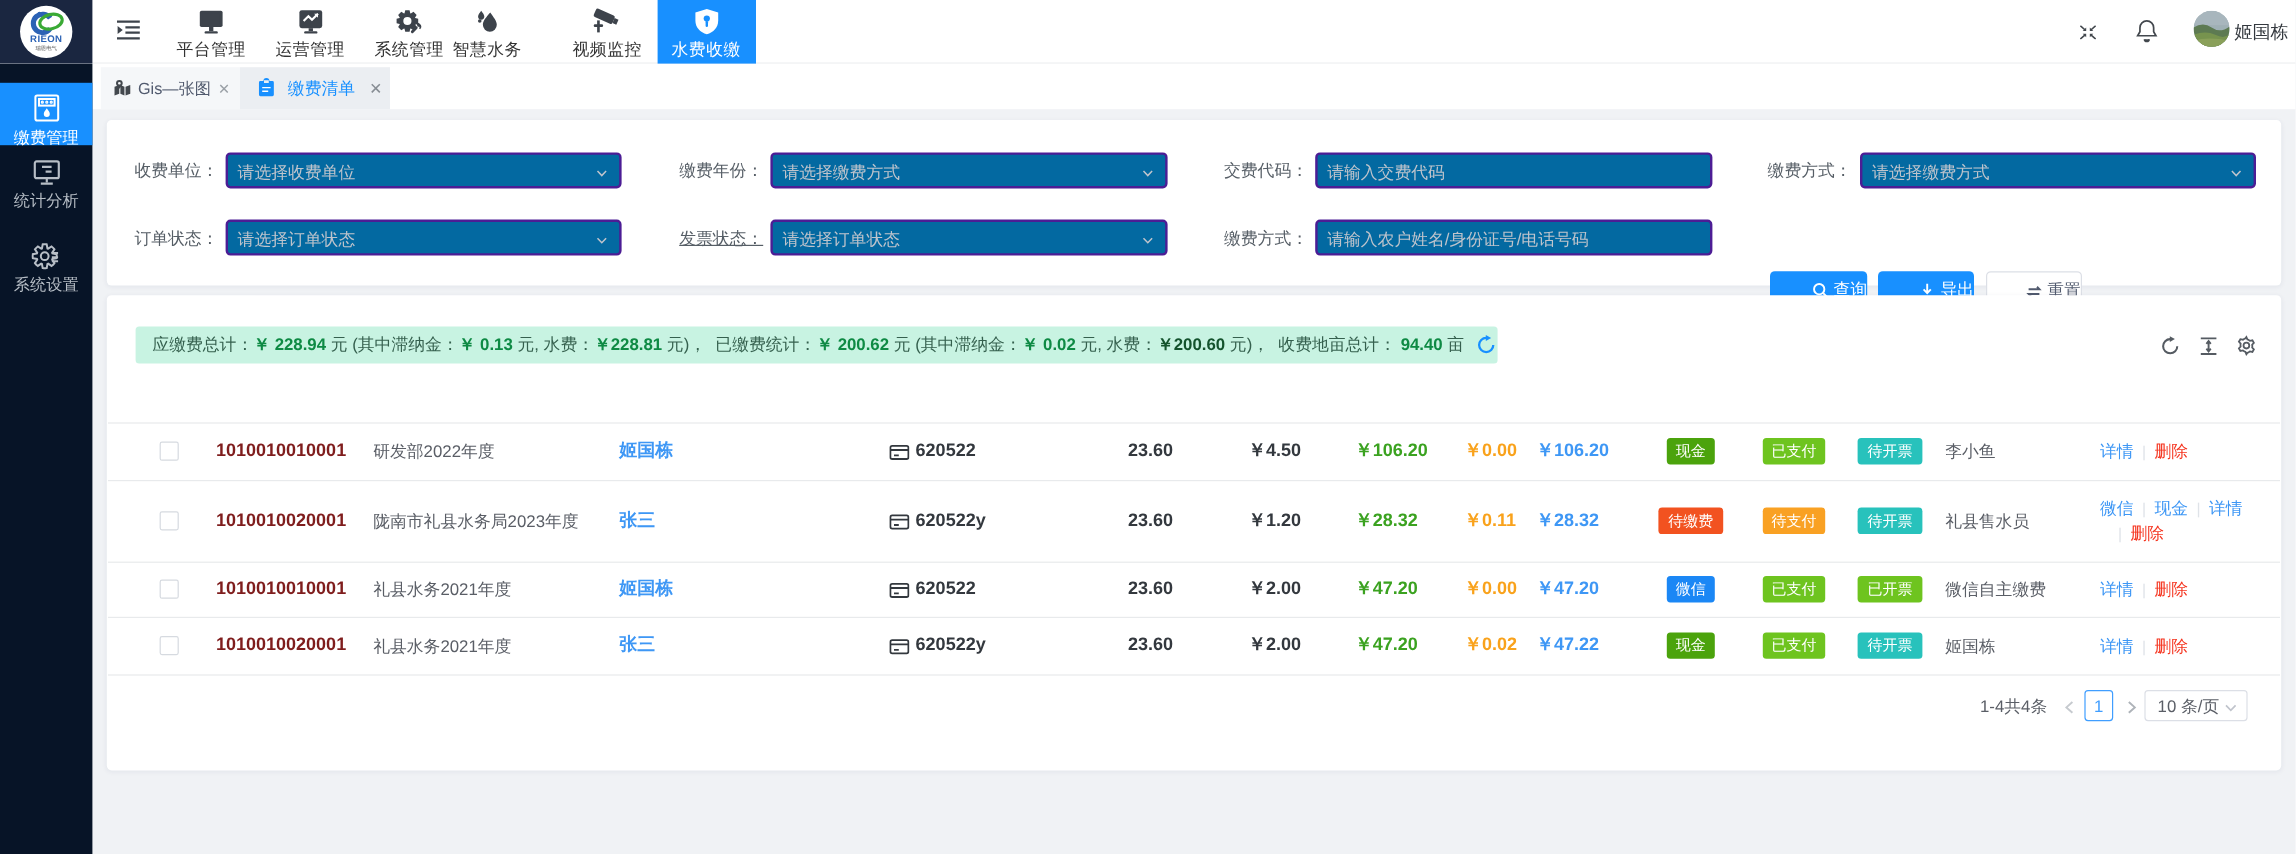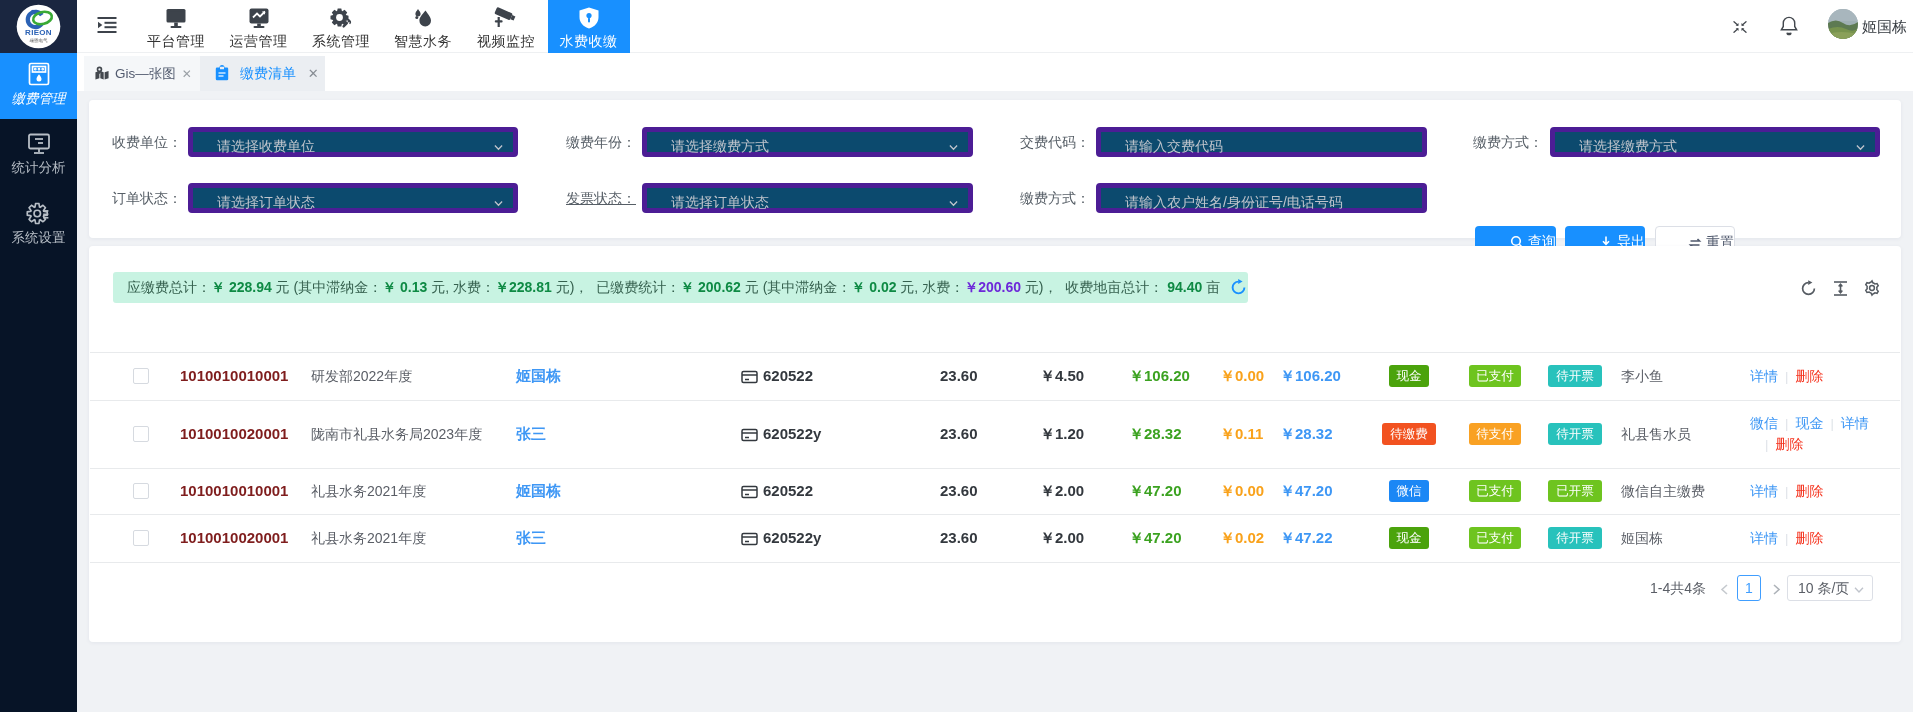--- a/index.html
+++ b/index.html
@@ -25,21 +25,21 @@
 
 #tabbar { position:absolute; left:77px; top:53px; width:1836px; height:38px; background:#fff; }
 .tab { position:absolute; top:3px; height:35px; line-height:35px; font-size:14px; white-space:nowrap; overflow:hidden; }
 
 
 .card { position:absolute; left:89px; width:1812px; background:#fff; border-radius:4px; box-shadow:0 1px 4px rgba(15,35,80,0.06); }
 #fcard { top:100px; height:138px; }
 #tcard { top:246px; height:396px; }
 
 .flabel { position:absolute; font-size:14px; color:#565e66; text-align:right; height:30px; line-height:30px; }
-.finput { position:absolute; height:30px; border:5px solid #4c1d95; border-radius:4px; background:#0c4a6e; font-size:14px; color:#bfc4cc; line-height:28px; padding-left:24px; }
+.finput { position:absolute; height:30px; border:2px solid #4c1d95; border-radius:4px; background:#0369a1; font-size:14px; color:#bfc4cc; line-height:28px; padding-left:8px; }
 .chev { position:absolute; right:10px; top:11px; width:9px; height:9px; }
 .btn { position:absolute; height:40px; border-radius:4px; font-size:14px; color:#fff; background:#1890ff; text-align:right; line-height:31px;margin-top:44px; }
 
 
 .hcell { position:absolute; font-size:14px; color:#303133; top:0; line-height:40px; }
 .rline { position:absolute; left:1px; right:1px; height:1px; background:#e8eaec; }
 .ckb { position:absolute; width:16px; height:16px; border:1px solid #d6dae0; border-radius:2px; background:#fff; }
 .code { position:absolute; font-size:15px; font-weight:bold; color:#7f1d1d; }
 .proj { position:absolute; font-size:14px; color:#5a5e66; }
 .fname { position:absolute; font-size:15px; font-weight:bold; color:#3e97f5; }
@@ -52,21 +52,21 @@
 .coll { position:absolute; font-size:14px; color:#5a5e66; }
 .lnk { font-size:14px; color:#3e97f5; }
 .lnkr { font-size:14px; color:#f5341f; }
 .sep { color:#dfe3e8; padding:0 7px; font-size:13px; }
 .ops { position:absolute; }
 </style>
 </head>
 <body>
 
 <div id="sidebar">
-  <div class="sbitem active" style="top:0; height:66px;font-style:italic;">
+  <div class="sbitem active" style="top:16px; height:52px;">
     <div style="margin-top:9px; height:28px;"><svg width="24" height="24" viewBox="0 0 24 24" fill="none" stroke="#fff" stroke-width="1.7">
           <rect x="2.5" y="1.5" width="19" height="21" rx="1.5"></rect>
           <rect x="5.5" y="4.5" width="13" height="5.5"></rect>
           <circle cx="8.3" cy="7.2" r="0.5" fill="#fff"></circle>
           <circle cx="12" cy="7.2" r="0.5" fill="#fff"></circle>
           <circle cx="15.7" cy="7.2" r="0.5" fill="#fff"></circle>
           <path d="M12 12.2 c1.7 2.4 2.5 3.4 2.5 4.8 a2.5 2.5 0 0 1 -5 0 c0 -1.4 0.8 -2.4 2.5 -4.8z" fill="#fff" stroke="none"></path>
         </svg></div>
     <span class="stx">缴费管理</span>
   </div>
@@ -134,21 +134,21 @@
     <div class="nic"><svg width="24" height="24" viewBox="0 0 24 24">
           <path d="M8.1 5.0 L8.7 2.5 L12.3 2.5 L12.9 5.0 L13.3 5.2 L15.6 3.8 L18.2 6.4 L16.8 8.7 L17.0 9.1 L19.5 9.7 L19.5 13.3 L17.0 13.9 L16.8 14.3 L18.2 16.6 L15.6 19.2 L13.3 17.8 L12.9 18.0 L12.3 20.5 L8.7 20.5 L8.1 18.0 L7.7 17.8 L5.4 19.2 L2.8 16.6 L4.2 14.3 L4.0 13.9 L1.5 13.3 L1.5 9.7 L4.0 9.1 L4.2 8.7 L2.8 6.4 L5.4 3.8 L7.7 5.2 z" fill="#3d434b"></path>
           <circle cx="10.5" cy="11.5" r="3.4" fill="#fff"></circle>
           <g transform="rotate(45 17.5 17.5)">
             <path d="M17.5 12.5 a3.1 3.1 0 0 1 3.1 3.1 l-1.3 0 0 -1.2 -1.8 1.2 -1.8 -1.2 0 1.2 -1.3 0 a3.1 3.1 0 0 1 3.1 -3.1z" fill="#3d434b"></path>
             <rect x="16.3" y="15.8" width="2.4" height="7" rx="1.2" fill="#3d434b"></rect>
           </g>
         </svg></div>
     <div class="ntx">系统管理</div>
   </div>
-  <div class="navitem" style="left:382px;text-align:center;">
+  <div class="navitem" style="left:365px;text-align:center;">
     <div class="nic"><svg width="24" height="24" viewBox="0 0 24 24" fill="#3d434b">
           <path d="M14.5 4.5 c3 4.3 5.5 7 5.5 10.2 a5.8 5.8 0 0 1 -11.6 0 c0 -3.2 2.5 -5.9 6.1 -10.2z"></path>
           <path d="M7 3 c1.4 2 2.6 3.3 2.6 4.8 a2.6 2.6 0 0 1 -5.2 0 C4.4 6.3 5.6 5 7 3z"></path>
           <circle cx="5.8" cy="11.5" r="1.5"></circle>
         </svg></div>
     <div class="ntx">智慧水务</div>
   </div>
   <div class="navitem" style="left:465px;">
     <div class="nic"><svg width="26" height="24" viewBox="0 0 26 24">
           <g transform="rotate(24 12 8)">
@@ -258,21 +258,21 @@
         <path d="M7 1.5 V9 M4 6.2 L7 9.3 L10 6.2 M1.5 12.5 H12.5"></path>
       </svg> 导出</div>
   <div class="btn" style="left:1566px; top:82px; width:80px; background:#fff; border:1px solid #dcdfe6; color:#515a6e;"><svg style="vertical-align:-2.5px;" width="14" height="14" viewBox="0 0 14 14" fill="none" stroke="#515a6e" stroke-width="1.6">
         <path d="M2.5 5 H11.5 L9.5 3 M11.5 9 H2.5 L4.5 11"></path>
       </svg> 重置</div>
 </div>
 
 <div class="card" id="tcard">
 
   <div class="abs" style="left:24px; top:26px; width:1135px; height:31px; background:#c8f3e2; border-radius:3px; font-size:14px; color:#35604e; line-height:31px; padding-left:14px;">
-    应缴费总计：<b style="color:#0e8a44;">￥ 228.94</b> 元 (其中滞纳金：<b style="color:#0e8a44;">￥ 0.13</b> 元, 水费：<b style="color:#0e8a44;">￥228.81</b> 元)，&nbsp; 已缴费统计：<b style="color:#0e8a44;">￥ 200.62</b> 元 (其中滞纳金：<b style="color:#0e8a44;">￥ 0.02</b> 元, 水费：<b style="color:#6d28d9;">￥200.60</b> 元)，&nbsp; 收费地亩总计：<b style="color:#0e8a44;"> 94.40</b> 亩
+    应缴费总计：<b style="color:#0e8a44;">￥ 228.94</b> 元 (其中滞纳金：<b style="color:#0e8a44;">￥ 0.13</b> 元, 水费：<b style="color:#0e8a44;">￥228.81</b> 元)，&nbsp; 已缴费统计：<b style="color:#0e8a44;">￥ 200.62</b> 元 (其中滞纳金：<b style="color:#0e8a44;">￥ 0.02</b> 元, 水费：<b style="color:#14532d;">￥200.60</b> 元)，&nbsp; 收费地亩总计：<b style="color:#0e8a44;"> 94.40</b> 亩
     <svg style="vertical-align:-4px; margin-left:6px;" width="17" height="17" viewBox="0 0 17 17" fill="none" stroke="#1890ff" stroke-width="1.9">
         <path d="M8.5 2.6 a5.9 5.9 0 1 0 5.9 5.9"></path>
         <path d="M8.2 0.1 L12.6 2.6 L8.2 5.1 z" fill="#1890ff" stroke="none"></path>
       </svg>
   </div>
 
   <svg class="abs" style="left:1711px; top:34px;" width="17" height="17" viewBox="0 0 17 17" fill="none" stroke="#555b62" stroke-width="1.7">
       <path d="M8.5 2.6 a5.9 5.9 0 1 0 5.9 5.9"></path>
       <path d="M8.2 0.2 L12.4 2.6 L8.2 5.0 z" fill="#555b62" stroke="none"></path>
     </svg>

